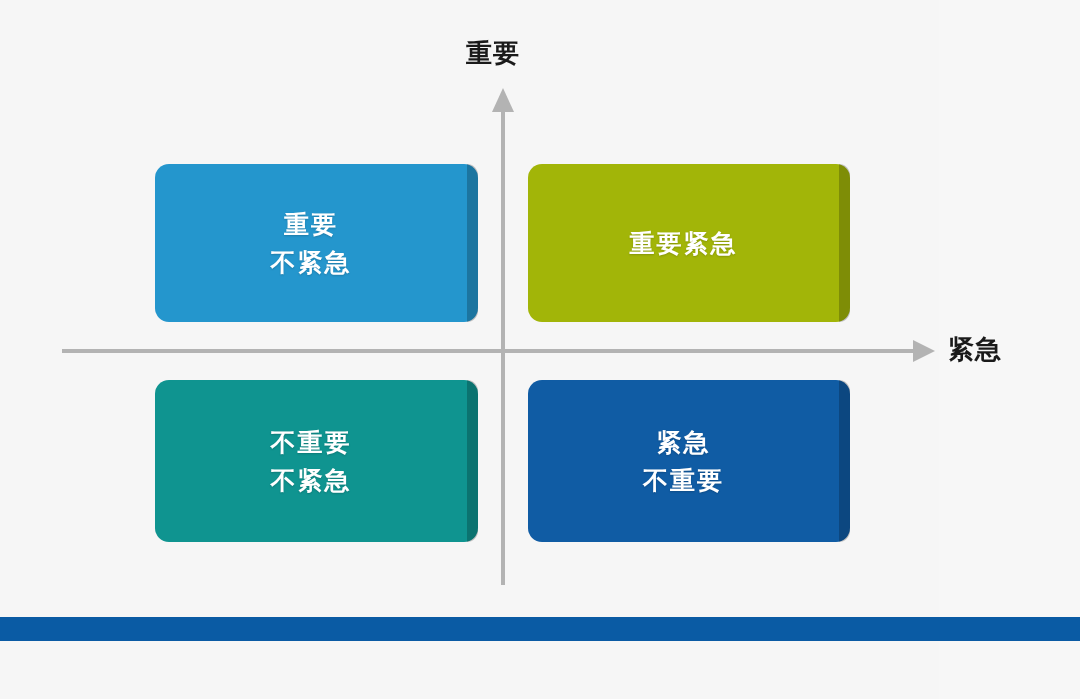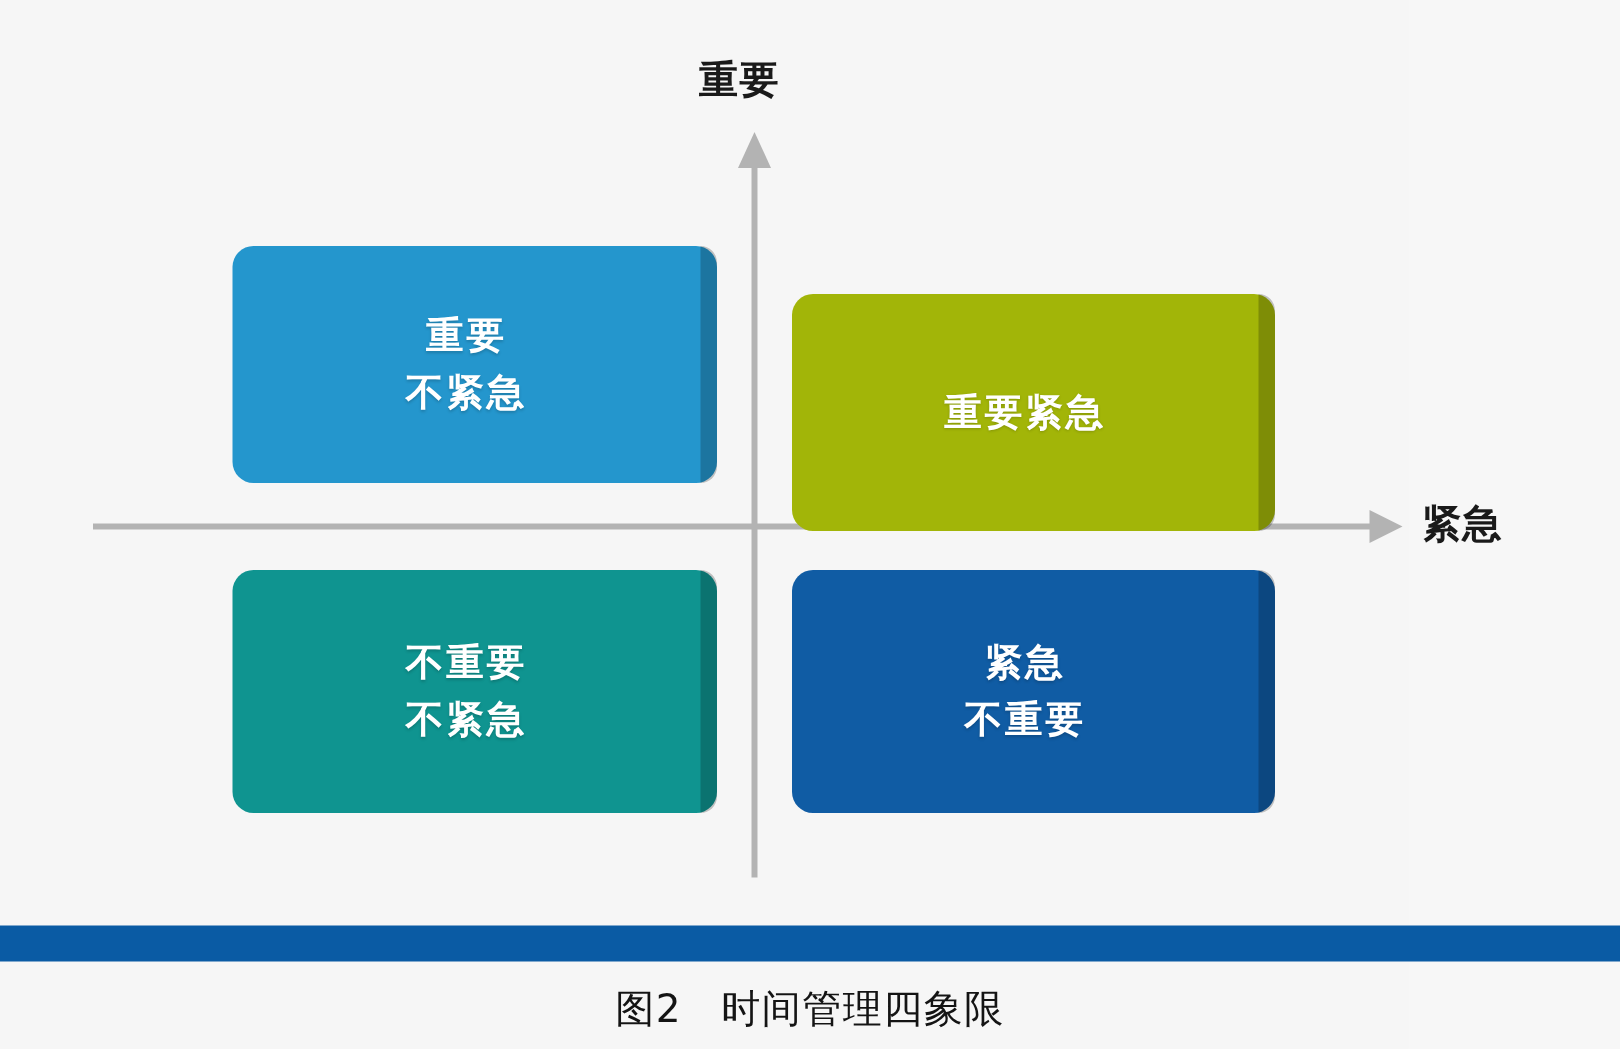--- a/index.html
+++ b/index.html
@@ -114,21 +114,20 @@
     width: 323px;
     height: 158px;
     background: #2496cd;
   }
   #box-important-urgent {
     left: 528px;
     top: 164px;
     width: 322px;
     height: 158px;
     background: #a2b породы;
-    margin-top: 32px;
   }
   #box-important-urgent {
     background: #a2b508;
   }
   #box-not-important-not-urgent {
     left: 155px;
     top: 380px;
     width: 323px;
     height: 162px;
     background: #0f9490;
@@ -196,17 +195,14 @@
   </div>
 
   <div class="qbox" id="box-urgent-not-important" style="background: rgb(16, 92, 164);">
     <span class="shade"></span>
     <span class="qtext">紧急</span>
     <span class="qtext">不重要</span>
   </div>
 
   <div class="bottom-rule" style="background: rgb(10, 91, 164);"></div>
 
-  <div class="caption">
-    <span class="cap-num">图2</span><span>时间管理四象限</span>
-  </div>
 
 </div>
 
 </body></html>

